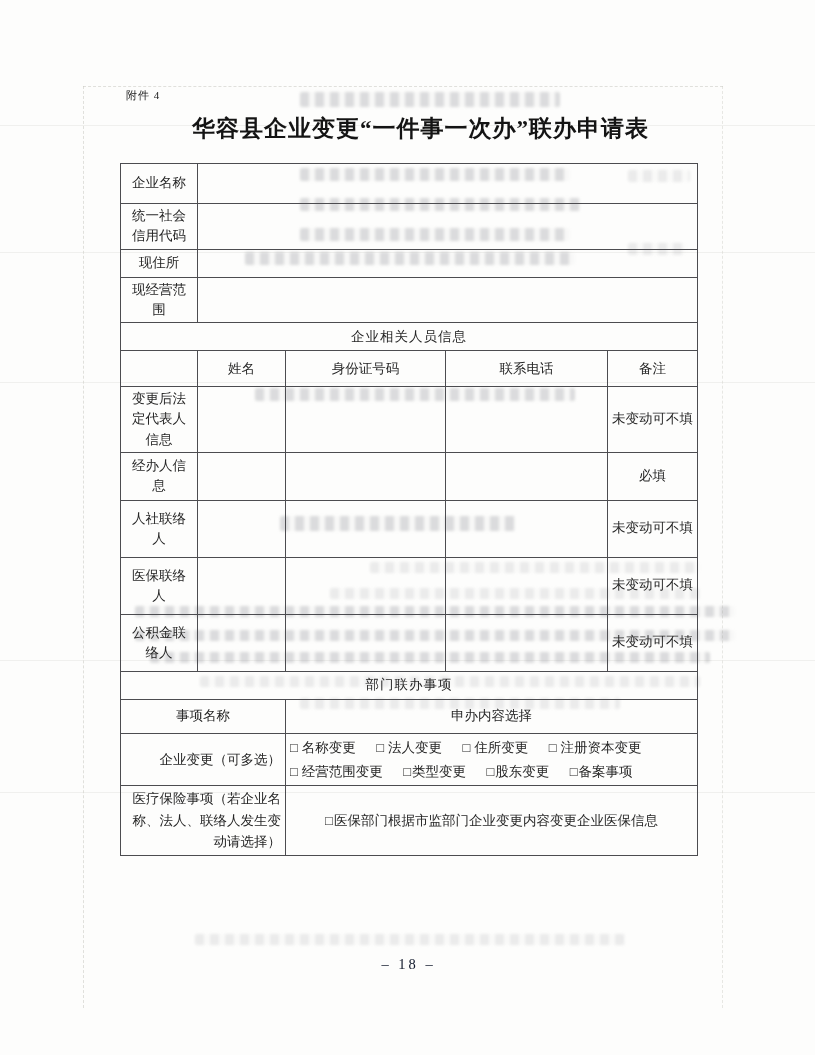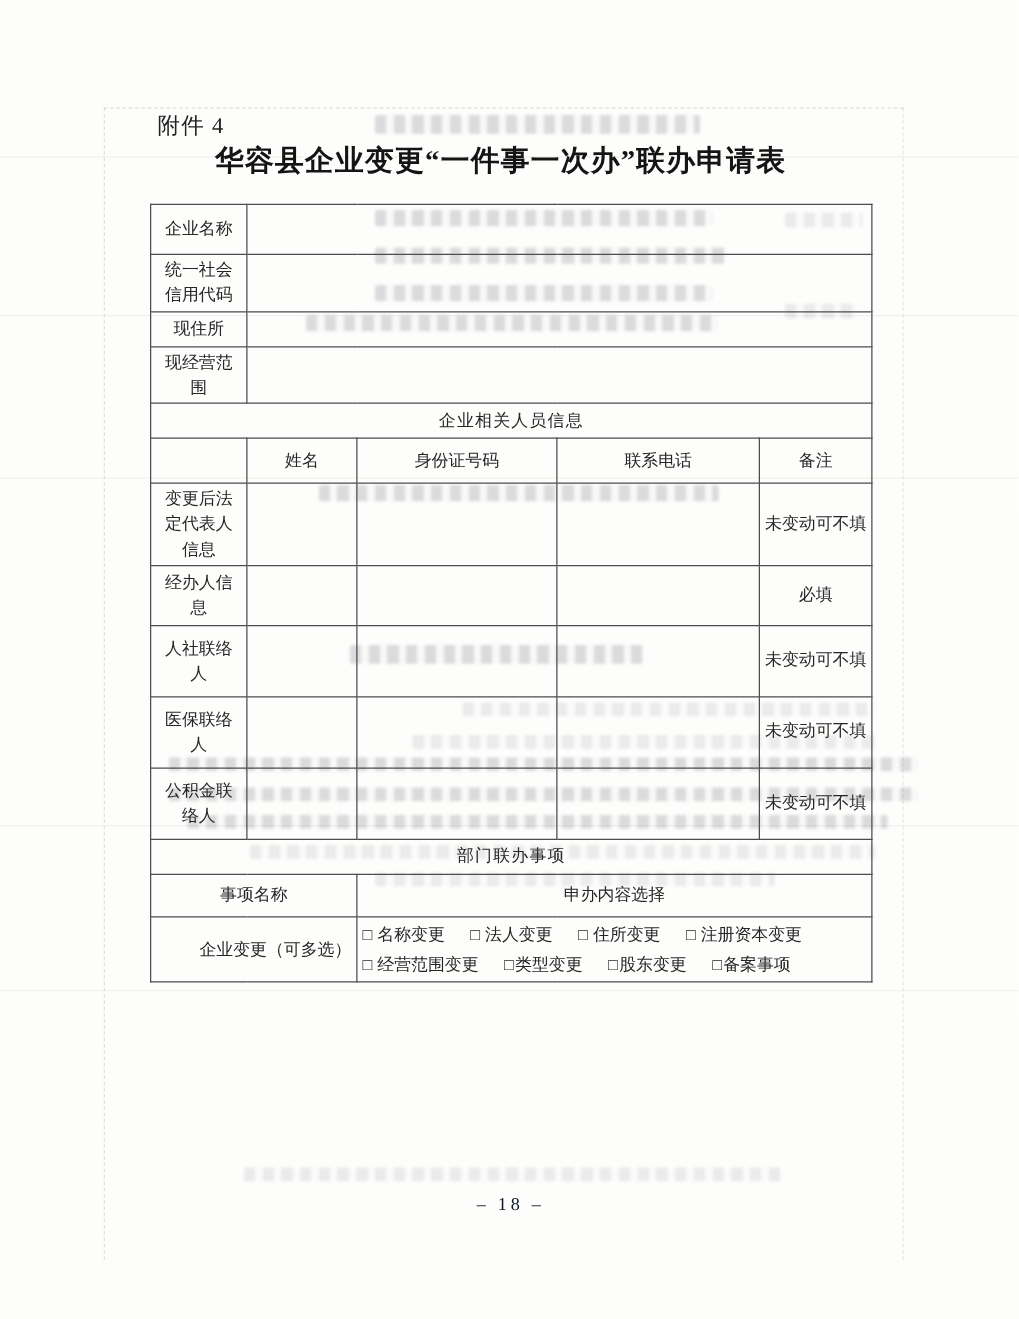--- a/index.html
+++ b/index.html
@@ -43,27 +43,27 @@
     filter: blur(1.4px);
     border-radius: 2px;
     pointer-events: none;
   }
   .ghost.light { opacity: 0.55; }
 
   .attachment-label {
     position: absolute;
     left: 126px;
     top: 88px;
-    font-size: 18px;
+    font-size: 11px;
     letter-spacing: 1px;
     color: #222;
   }
   .form-title {
     position: absolute;
-    left: 112px;
+    left: 132px;
     top: 113px;
     width: 577px;
     margin: 0;
     text-align: center;
     font-size: 23px;
     font-weight: bold;
     letter-spacing: 1px;
     color: #141414;
   }
   table.main {
@@ -244,17 +244,23 @@
         <div>
           <span class="cb"><span class="box">□</span><span>经营范围变更</span></span>
           <span class="cb tight"><span class="box">□</span><span>类型变更</span></span>
           <span class="cb tight"><span class="box">□</span><span>股东变更</span></span>
           <span class="cb tight"><span class="box">□</span><span>备案事项</span></span>
         </div>
       </td>
     </tr>
 
 
+    <tr style="height:51px">
+      <td class="lbl-wide" colspan="2">医疗保险事项（若企业名称、法人、联络人发生变动请选择）</td>
+      <td class="choices center-opt" colspan="3">
+        <span class="cb tight"><span class="box">□</span><span>医保部门根据市监部门企业变更内容变更企业医保信息</span></span>
+      </td>
+    </tr>
   </tbody>
     </table>
 
   <div class="page-number">– 18 –</div>
 </div>
 
 </body></html>

